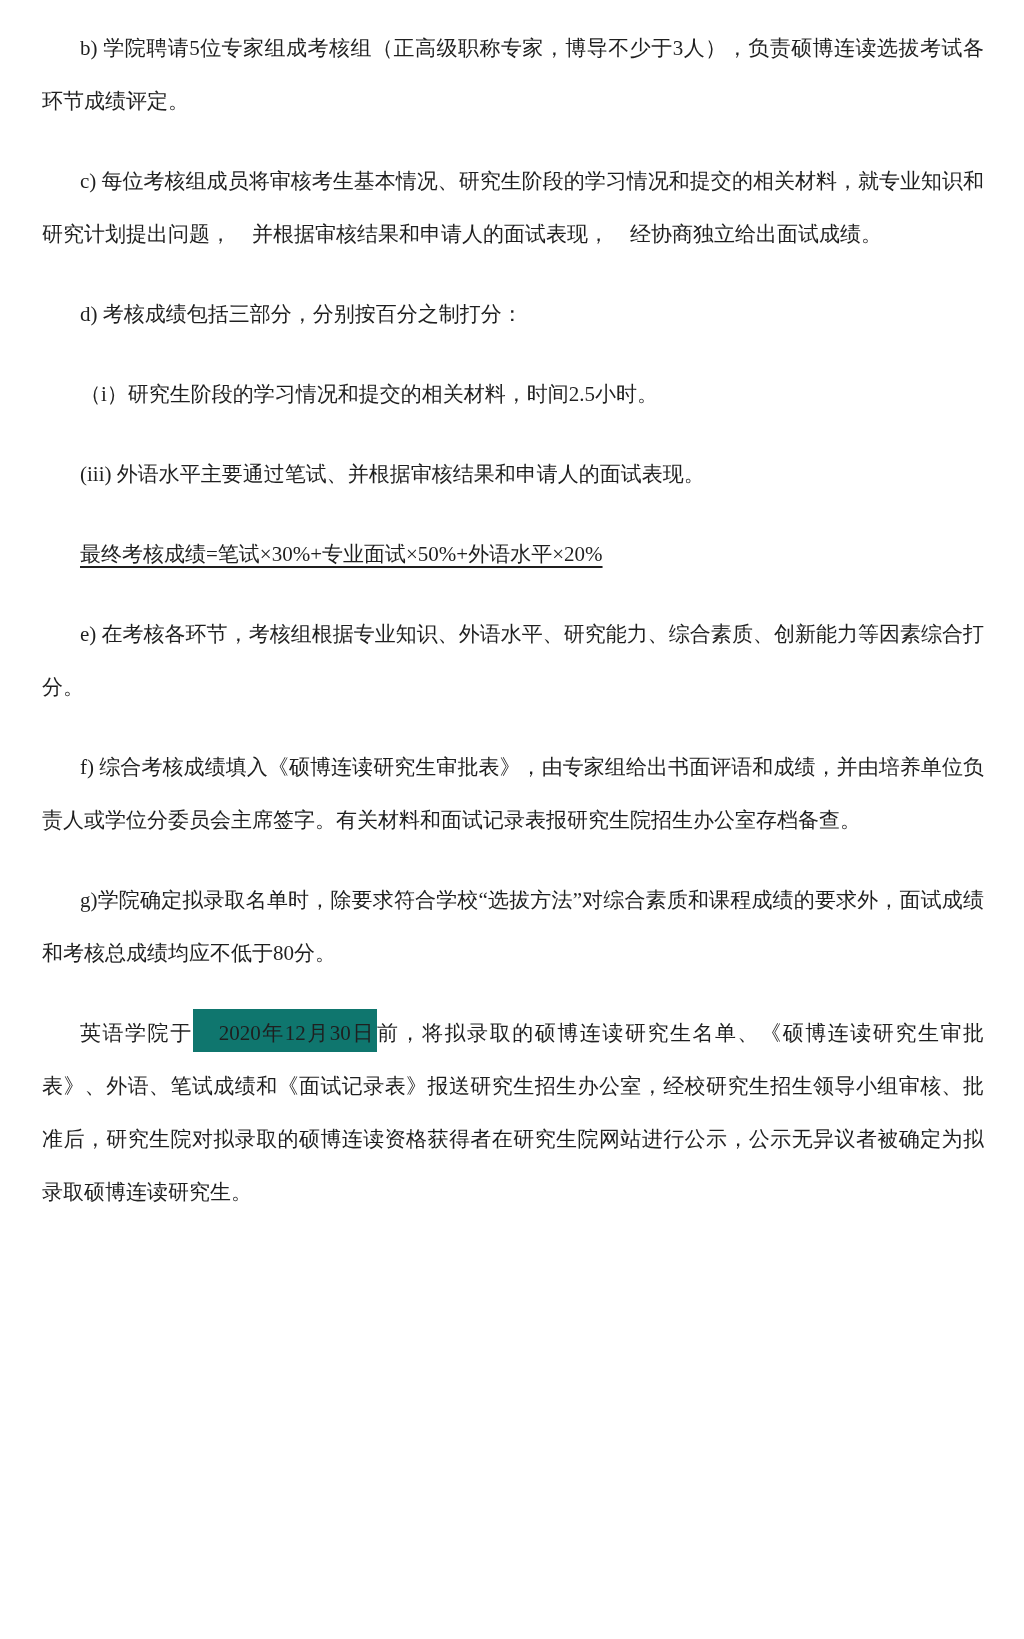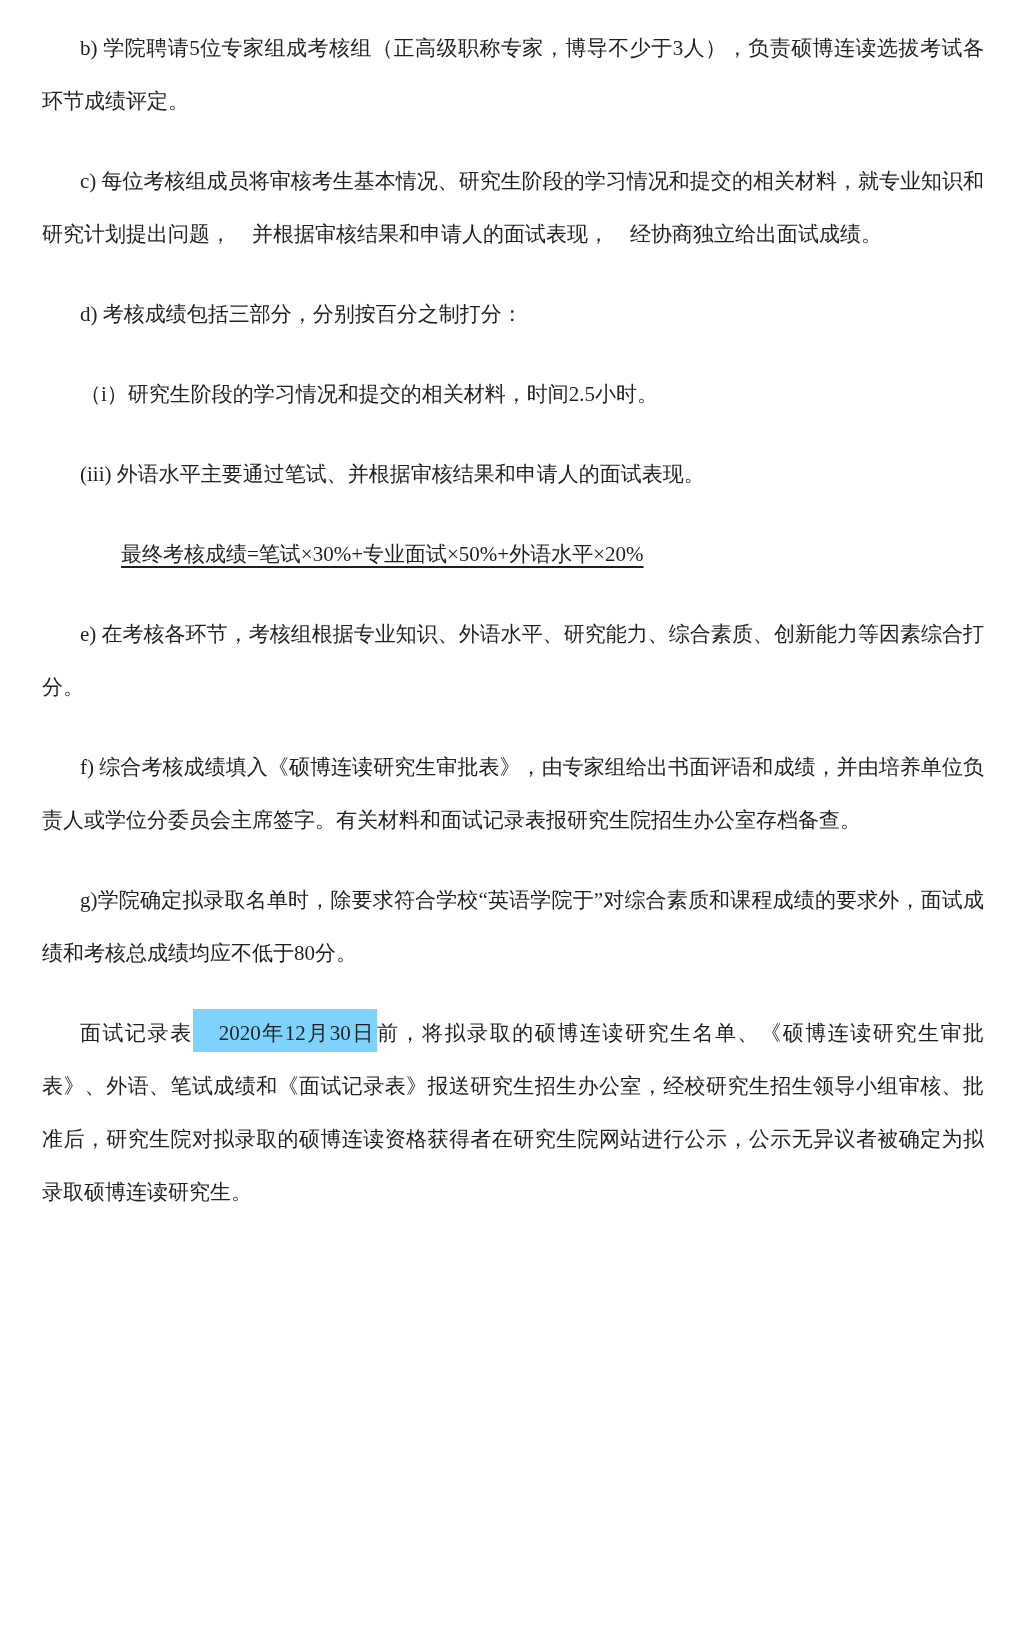--- a/index.html
+++ b/index.html
@@ -23,35 +23,34 @@
     text-align: justify;
     text-indent: 38px;
     word-break: break-all;
     overflow-wrap: break-word;
   }
   .para + .para { margin-top: 27px; }
   .underline-text {
     text-decoration: underline;
     text-decoration-thickness: 2px;
     text-underline-offset: 5px;
-    margin-left: 41px;
   }
   mark.hl {
     background: #ffff00;
     color: inherit;
     padding: 12px 2px 7px 2px;
   }
 </style>
 </head>
 <body style="color: rgb(31, 31, 31);">
 
 <main class="page">
   <p class="para">b) 学院聘请5位专家组成考核组（正高级职称专家，博导不少于3人），负责硕博连读选拔考试各环节成绩评定。</p>
   <p class="para">c) 每位考核组成员将审核考生基本情况、研究生阶段的学习情况和提交的相关材料，就专业知识和研究计划提出问题，　并根据审核结果和申请人的面试表现，　经协商独立给出面试成绩。</p>
   <p class="para">d) 考核成绩包括三部分，分别按百分之制打分：</p>
   <p class="para">（i）研究生阶段的学习情况和提交的相关材料，时间2.5小时。</p>
   <p class="para">(iii) 外语水平主要通过笔试、并根据审核结果和申请人的面试表现。</p>
   <p class="para"><span class="underline-text">最终考核成绩=笔试×30%+专业面试×50%+外语水平×20%</span></p>
   <p class="para">e) 在考核各环节，考核组根据专业知识、外语水平、研究能力、综合素质、创新能力等因素综合打分。</p>
   <p class="para">f) 综合考核成绩填入《硕博连读研究生审批表》，由专家组给出书面评语和成绩，并由培养单位负责人或学位分委员会主席签字。有关材料和面试记录表报研究生院招生办公室存档备查。</p>
-  <p class="para">g)学院确定拟录取名单时，除要求符合学校“英语学院于”对综合素质和课程成绩的要求外，面试成绩和考核总成绩均应不低于80分。</p>
-  <p class="para"><span>面试记录表</span><mark class="hl" style="background: #7dd3fc; padding-left: 26px;">2020年12月30日</mark><span>前，将拟录取的硕博连读研究生名单、《硕博连读研究生审批表》、外语、笔试成绩和《面试记录表》报送研究生招生办公室，经校研究生招生领导小组审核、批准后，研究生院对拟录取的硕博连读资格获得者在研究生院网站进行公示，公示无异议者被确定为拟录取硕博连读研究生。</span></p>
+  <p class="para">g)学院确定拟录取名单时，除要求符合学校“选拔方法”对综合素质和课程成绩的要求外，面试成绩和考核总成绩均应不低于80分。</p>
+  <p class="para"><span>英语学院于</span><mark class="hl" style="background: #0f766e; padding-left: 26px;">2020年12月30日</mark><span>前，将拟录取的硕博连读研究生名单、《硕博连读研究生审批表》、外语、笔试成绩和《面试记录表》报送研究生招生办公室，经校研究生招生领导小组审核、批准后，研究生院对拟录取的硕博连读资格获得者在研究生院网站进行公示，公示无异议者被确定为拟录取硕博连读研究生。</span></p>
 </main>
 
 </body></html>

